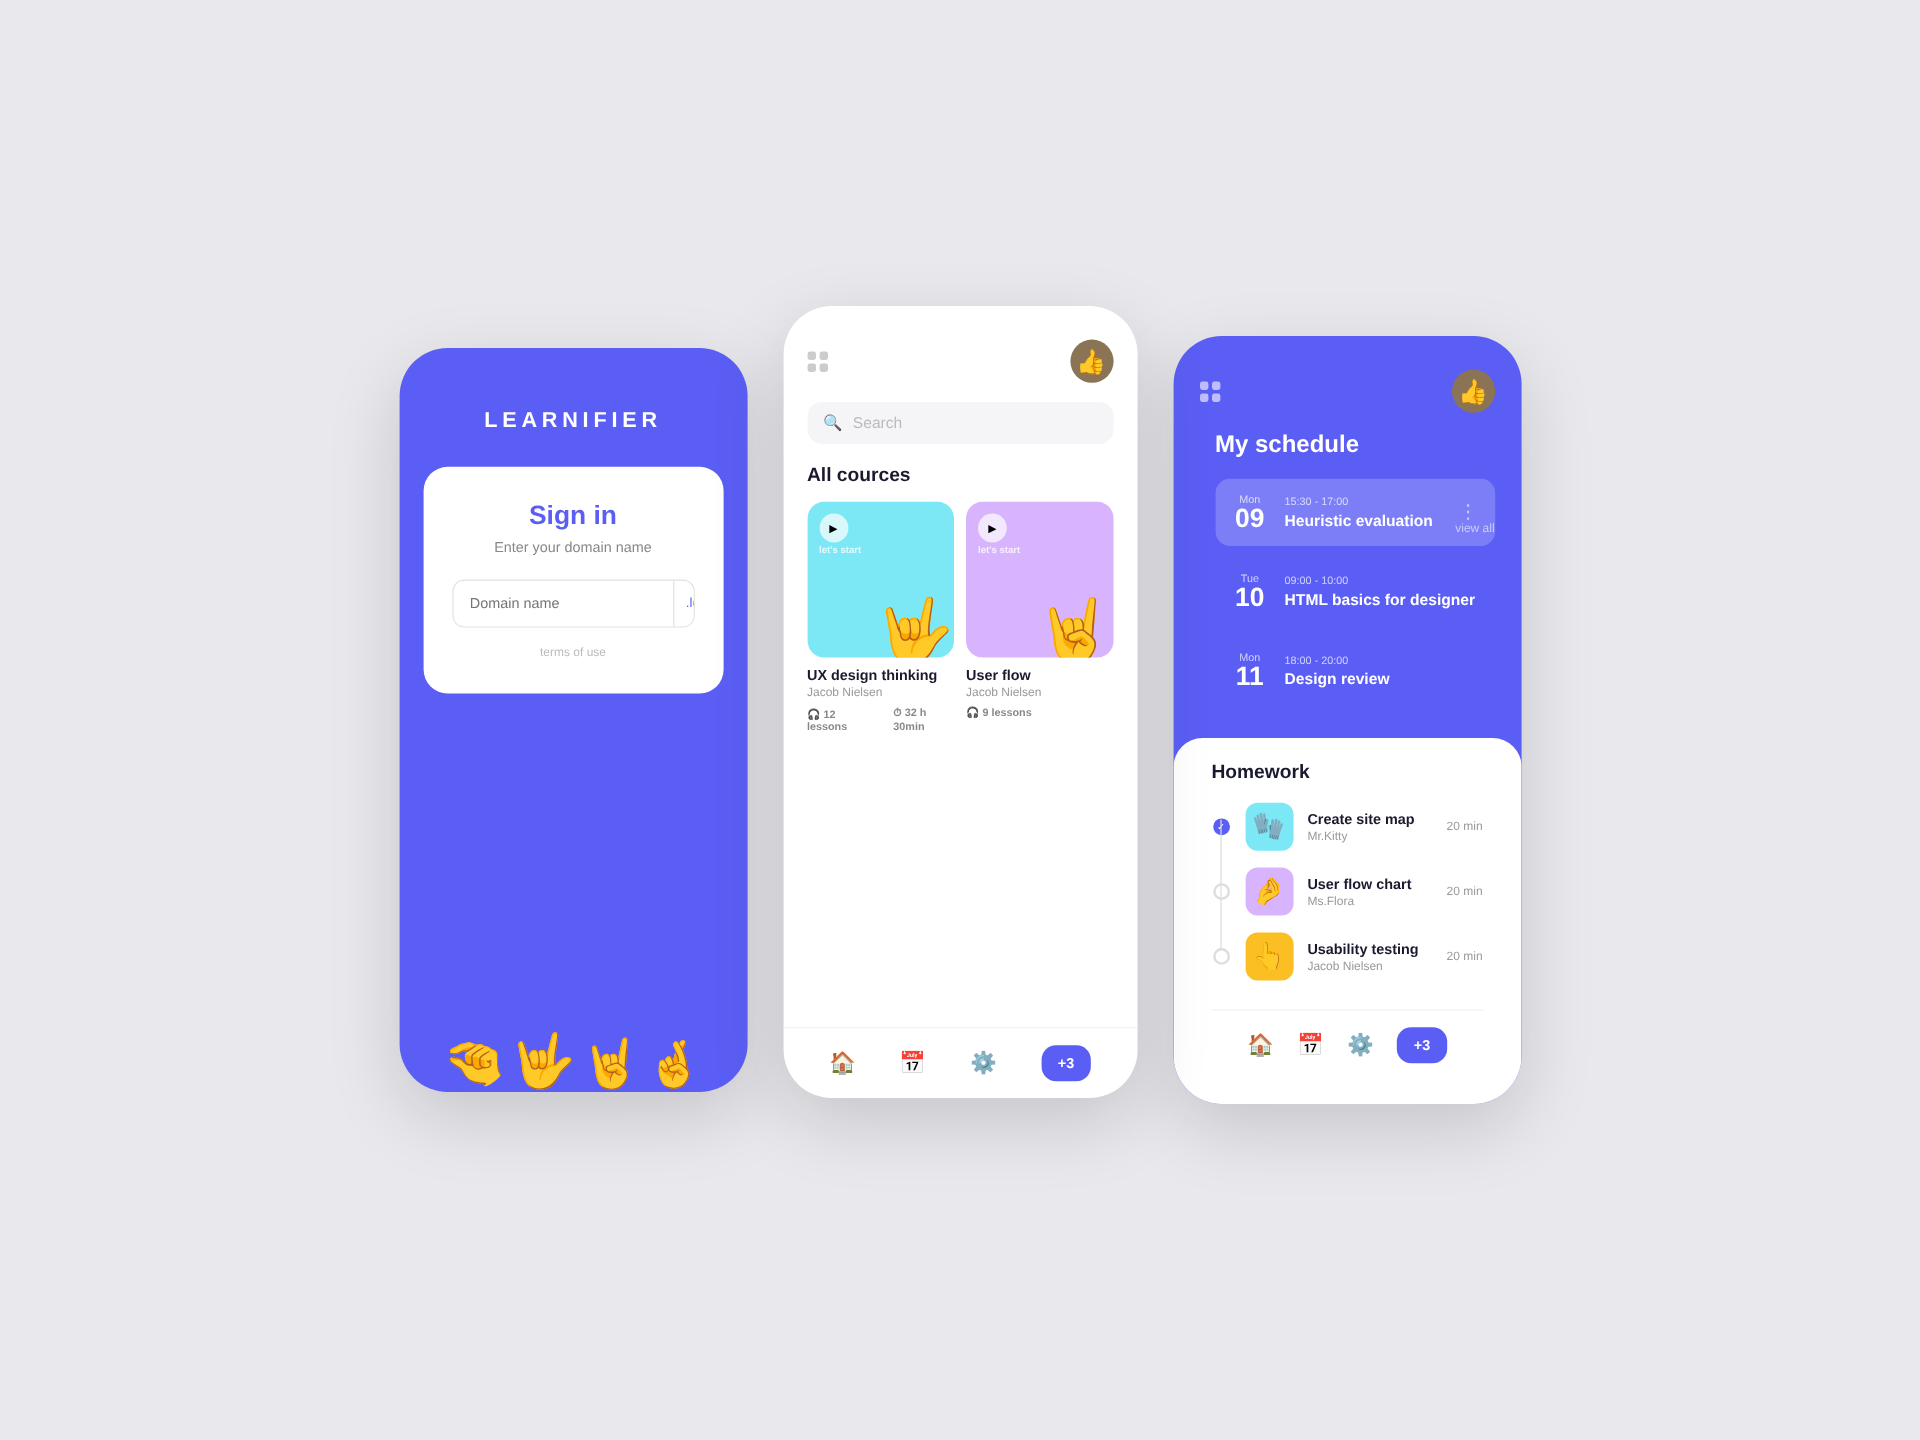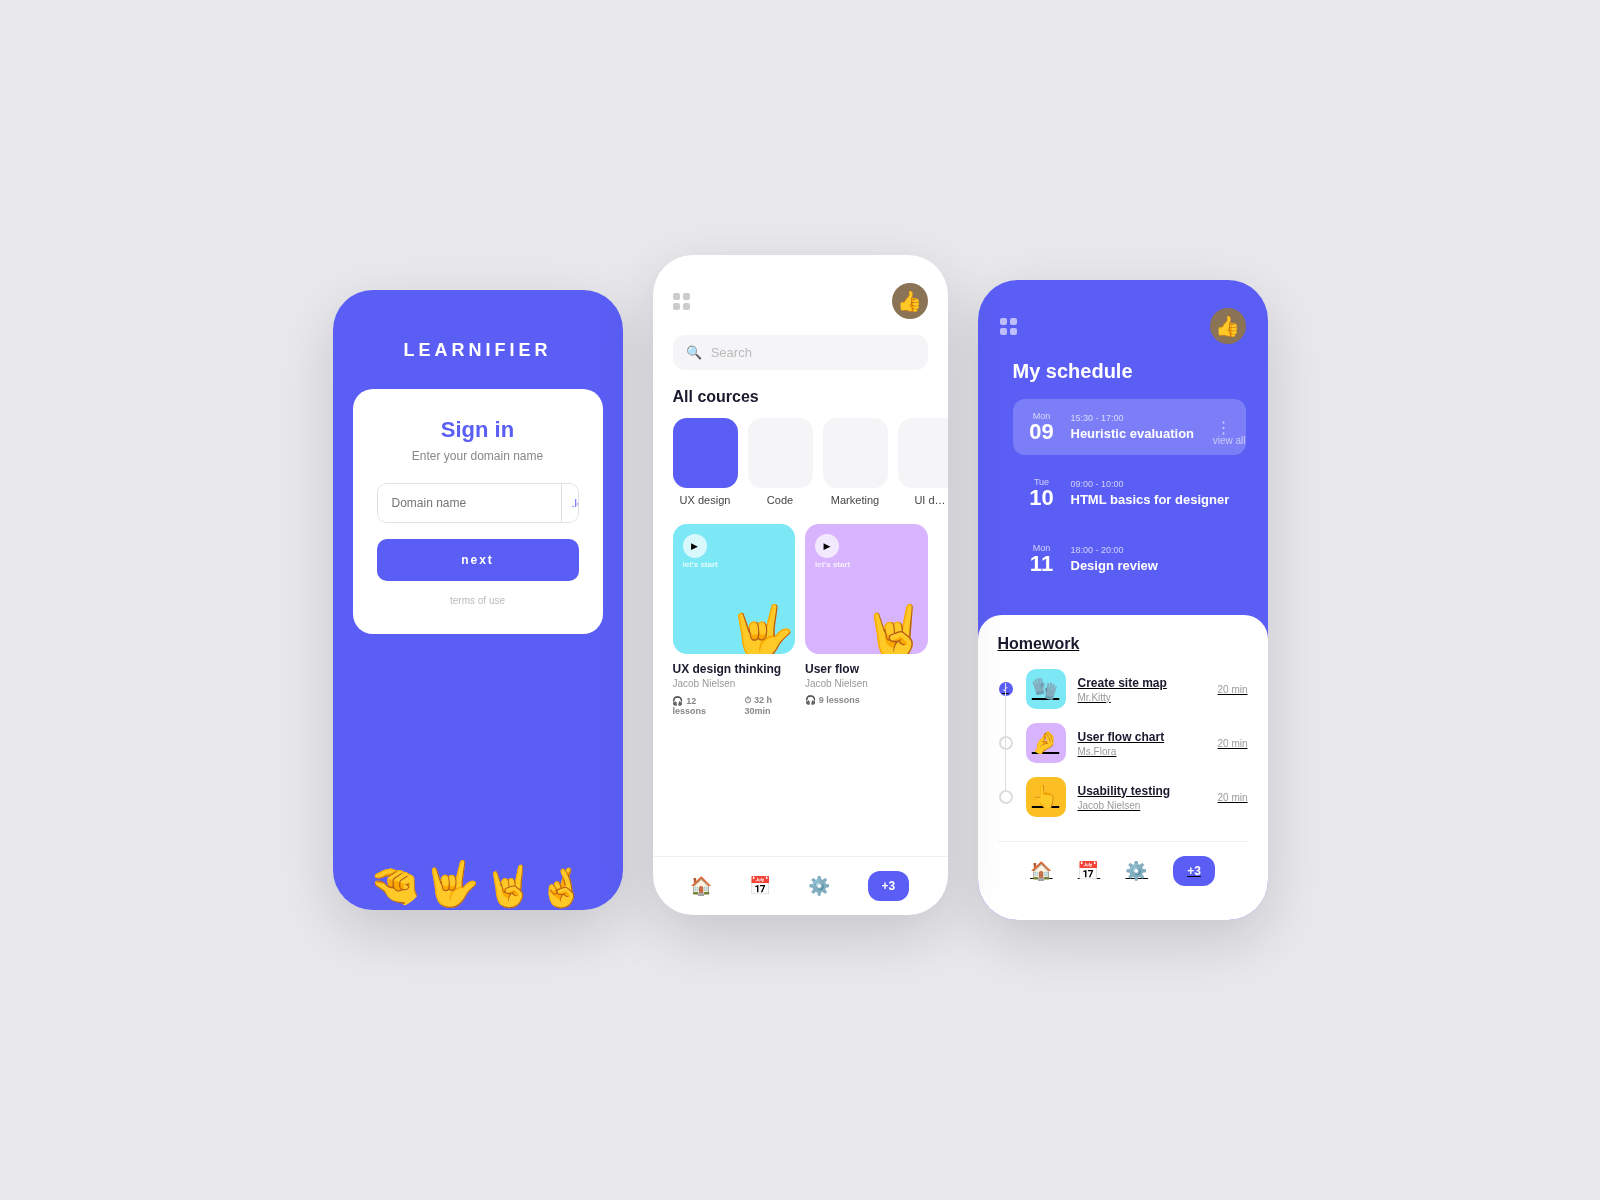--- a/index.html
+++ b/index.html
@@ -356,23 +356,22 @@
     .schedule-dots {
       color: rgba(255,255,255,0.6);
       font-size: 16px;
     }
 
     
     .homework-section {
       background: white;
       border-radius: 24px 24px 0 0;
       flex: 1;
-      padding: 20px 20px 10px;
+      padding: 20px 32px 10px;
       overflow: hidden;
-      text-decoration: underline;
     }
     .homework-title {
       font-size: 16px;
       font-weight: 700;
       color: #1a1a2e;
       margin-bottom: 16px;
     }
     .hw-timeline {
       display: flex;
       flex-direction: column;
@@ -479,21 +478,20 @@
 
   <div class="phone phone-signin">
     <div class="signin-logo">LEARNIFIER</div>
     <div class="signin-card">
       <div class="signin-title">Sign in</div>
       <div class="signin-subtitle">Enter your domain name</div>
       <div class="signin-input-row">
         <input class="signin-input" type="text" placeholder="Domain name" style="">
         <span class="signin-domain-suffix">.learnifier.com</span>
       </div>
-      <button class="signin-btn">next</button>
       <div class="signin-terms">terms of use</div>
     </div>
     <div class="hands-container">
       <span class="hand hand-1">🤏</span>
       <span class="hand hand-2">🤟</span>
       <span class="hand hand-3">🤘</span>
       <span class="hand hand-4">🤞</span>
     </div>
   </div>
 
@@ -508,38 +506,20 @@
       <div class="avatar-circle">👍</div>
     </div>
 
     <div class="search-bar">
       <span class="search-icon-inner">🔍</span>
       <span class="search-text">Search</span>
     </div>
 
     <div class="section-title">All cources</div>
 
-    <div class="courses-scroll">
-      <div class="course-category">
-        <div class="cat-icon cat-active"></div>
-        <span class="cat-label">UX design</span>
-      </div>
-      <div class="course-category">
-        <div class="cat-icon cat-inactive"></div>
-        <span class="cat-label">Code</span>
-      </div>
-      <div class="course-category">
-        <div class="cat-icon cat-inactive"></div>
-        <span class="cat-label">Marketing</span>
-      </div>
-      <div class="course-category">
-        <div class="cat-icon cat-inactive"></div>
-        <span class="cat-label">UI d…</span>
-      </div>
-    </div>
 
 
     <div class="my-courses-scroll">
       <div class="my-course-card-wrap">
         <div class="course-img-area course-img-blue">
           <div class="play-btn">▶</div>
           <div class="lets-start">let's start</div>
           <span class="hand-emoji">🤟</span>
         </div>
         <div class="course-info-below">

